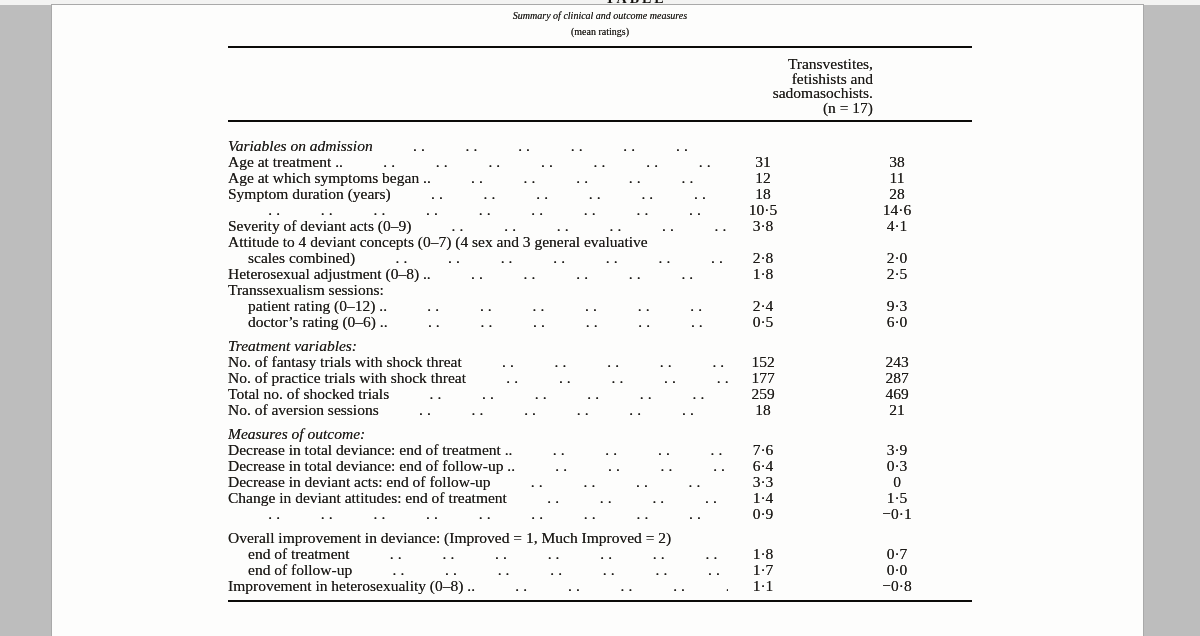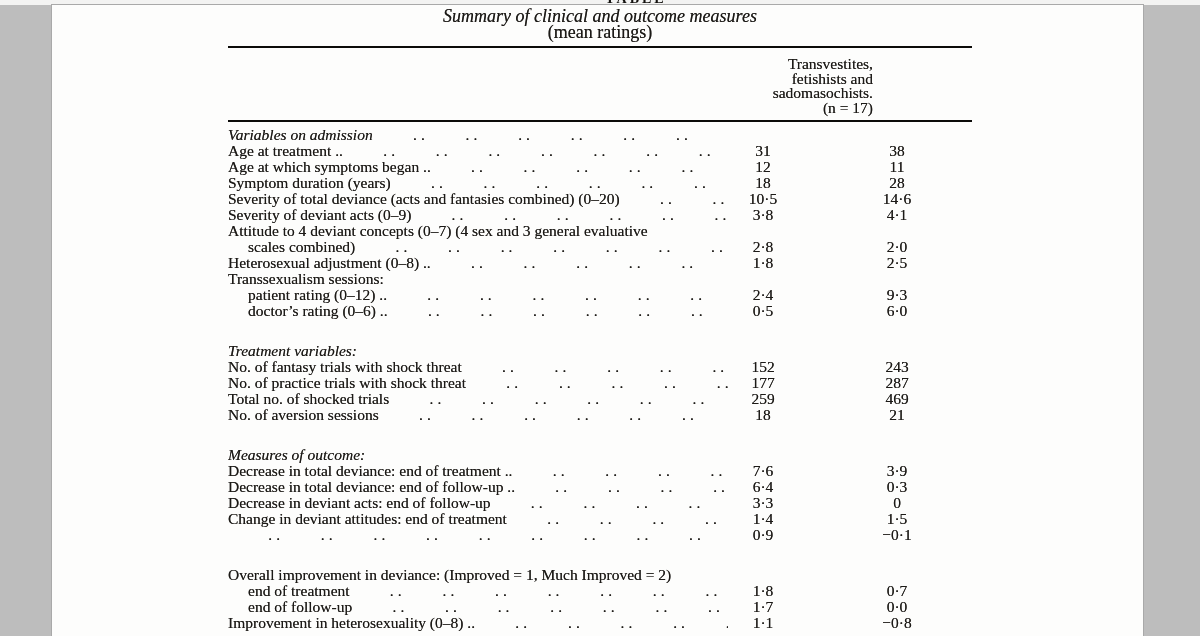--- a/index.html
+++ b/index.html
@@ -18,37 +18,37 @@
     position:absolute; left:598px; top:0; width:76px; height:9px;
     overflow:hidden; z-index:3; text-align:center;
   }
   .clipped-caption span {
     display:inline-block; margin-top:-10px;
     font-size:14px; line-height:18px; font-weight:bold; letter-spacing:3px;
     color:#14120f;
   }
   .title-block {
     position:absolute; left:228px; top:8px; width:744px; z-index:3;
-    text-align:center; font-size:18px; line-height:16px;
+    text-align:center; font-size:10px; line-height:16px;
     text-shadow:0 0 .4px rgba(25,22,18,.75);
   }
   .title-line1 { font-style:italic; }
   .scan-table {
     position:absolute; left:228px; top:46px; width:744px; z-index:3;
     border-top:2px solid #0c0b09; border-bottom:2px solid #0c0b09;
     font-size:15.5px; line-height:16px;
     text-shadow:0 0 .4px rgba(25,22,18,.75);
   }
   .thead { position:relative; height:72px; border-bottom:2px solid #0c0b09; }
   .hcol { position:absolute; bottom:5px; text-align:right; line-height:14.5px; }
   .hcol1 { left:455px; width:190px; }
   .hcol2 { left:600px; width:154px; }
-  .tbody { padding:5px 0 6px 0; }
+  .tbody { padding:16px 0 6px 0; }
   .trow { display:flex; align-items:baseline; height:16px; }
-  .trow.gap { margin-top:24px; }
+  .trow.gap { margin-top:8px; }
   .trow .lbl { flex:0 1 auto; white-space:nowrap; overflow:hidden; }
   .trow.italic .lbl { font-style:italic; }
   .trow.indent .lbl { padding-left:20px; }
   .trow .lead { flex:1 1 0; overflow:hidden; white-space:nowrap; letter-spacing:.5px; }
   .trow .v { flex:0 0 70px; text-align:center; white-space:nowrap; }
   .trow .sp { flex:0 0 64px; }
   .trow .rp { flex:0 0 40px; }
 </style>
 </head>
 <body>
@@ -101,21 +101,20 @@
       </div>
       <div class="trow">
         <span class="lbl">Symptom duration (years)</span>
         <span class="lead">   . .   . .   . .   . .   . .   . .   . .   . .   . .   . .   . .   . .   . .   . .   . .   . .   . .   . .   . .   . .   . .   . .</span>
         <span class="v">18</span>
         <span class="sp"></span>
         <span class="v">28</span>
         <span class="rp"></span>
       </div>
       <div class="trow">
-        <span class="lbl">Severity of total deviance (acts and fantasies combined) (0–20)</span>
         <span class="lead">   . .   . .   . .   . .   . .   . .   . .   . .   . .   . .   . .   . .   . .   . .   . .   . .   . .   . .   . .   . .   . .   . .</span>
         <span class="v">10·5</span>
         <span class="sp"></span>
         <span class="v">14·6</span>
         <span class="rp"></span>
       </div>
       <div class="trow">
         <span class="lbl">Severity of deviant acts (0–9)</span>
         <span class="lead">   . .   . .   . .   . .   . .   . .   . .   . .   . .   . .   . .   . .   . .   . .   . .   . .   . .   . .   . .   . .   . .   . .</span>
         <span class="v">3·8</span>

